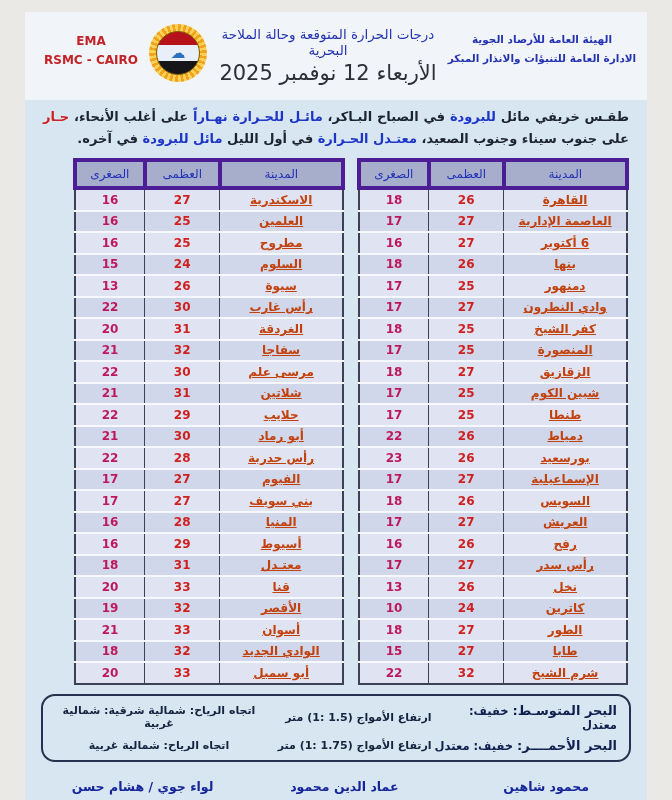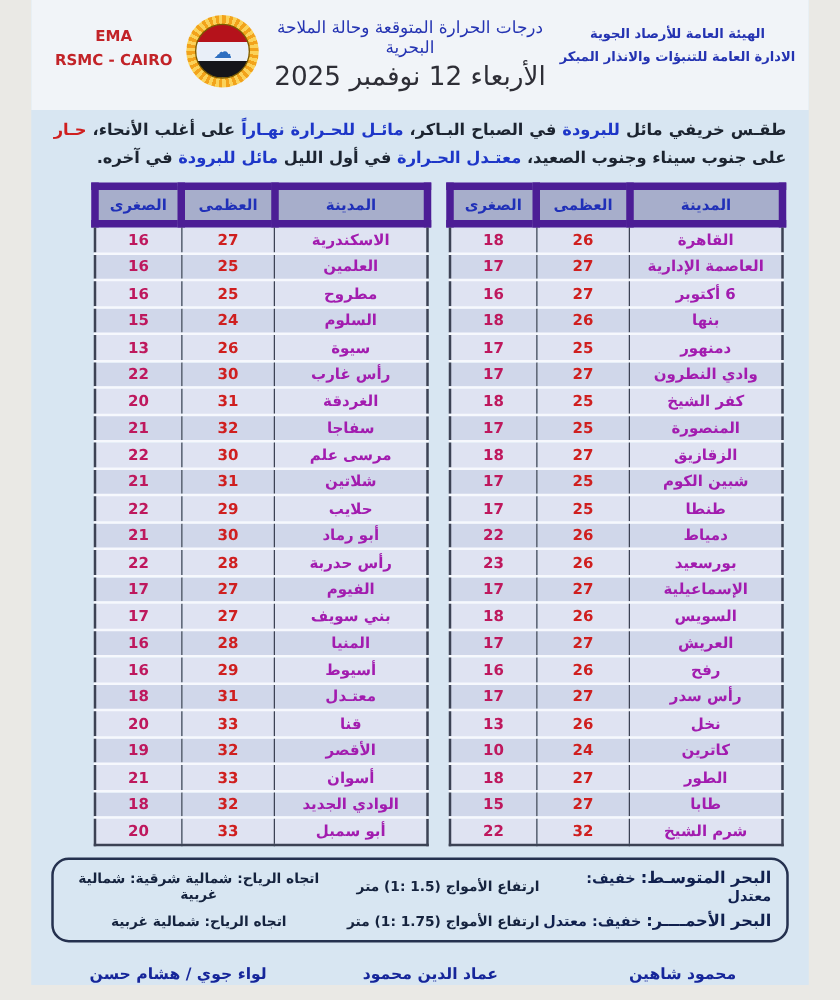--- a/index.html
+++ b/index.html
@@ -1,17 +1,17 @@
 <!DOCTYPE html>
 <html><head>
 <meta charset="utf-8">
 <style>
   html,body{margin:0;padding:0;width:672px;height:800px;background:#eae9e5;
     font-family:"DejaVu Sans",sans-serif;overflow:hidden;}
-  .sheet{position:absolute;left:25px;top:0;width:622px;height:788px;
+  .sheet{position:absolute;left:25px;top:12px;width:622px;height:788px;
     background:#d8e6f2;overflow:hidden;}
   
   .header-band{height:88px;background:#f1f4f8;display:flex;align-items:flex-start;
     padding:8px 10px 0;box-sizing:border-box;}
   .ema-block{width:112px;text-align:center;color:#c22328;font-weight:bold;
     font-size:12px;margin-top:12px;line-height:1.6;}
   .logo{width:58px;height:58px;border-radius:50%;margin:4px 2px 0 2px;flex:none;
     background:repeating-conic-gradient(#f2a31b 0deg 6deg,#fbd259 6deg 12deg);
     display:flex;align-items:center;justify-content:center;}
   .logo-inner{width:42px;height:42px;border-radius:50%;border:1px solid #7a5a00;
@@ -23,28 +23,28 @@
   .doc-date{color:#2e2e36;font-size:21px;font-weight:normal;margin-top:3px;}
   .org-block{width:190px;text-align:center;color:#2433b2;font-weight:bold;
     font-size:10.5px;margin-top:10px;line-height:1.8;}
   
   .intro{direction:rtl;text-align:justify;font-size:13px;font-weight:bold;
     line-height:1.7;padding:6px 18px 4px;color:#1c2430;}
   
   .tables{display:flex;gap:12px;padding:4px 12px 0 48px;}
   table{border-collapse:collapse;direction:rtl;border:2px solid #3c4254;
     width:272px;table-layout:fixed;}
-  th{background:#a7aecb;color:#2030b8;font-size:12px;font-weight:bold;
-    height:24px;border:6px solid #4c1d95;padding:0 2px;}
+  th{background:#a7aecb;color:#2030b8;font-size:12px;font-weight:normal;
+    height:24px;border:4px solid #4c1d95;padding:0 2px;}
   td{font-size:12px;font-weight:bold;text-align:center;height:19.5px;padding:0 2px;
     border-right:1px solid #3c4254;border-left:1px solid #3c4254;
     border-top:2px solid #f6f8fd;overflow:hidden;white-space:nowrap;}
   tbody tr:nth-child(odd) td{background:#dfe3f2;}
   tbody tr:nth-child(even) td{background:#d0d7ea;}
-  td.city{color:#a21caf;}
+  td.city{color:#c2410c;text-decoration:underline;}
   td.max{color:#cf1f1f;}
   td.min{color:#be185d;}
   col.c-city{width:46%;} col.c-max{width:28%;} col.c-min{width:26%;}
   
   .marine{direction:rtl;margin:9px 16px 0;border:2px solid #25314f;border-radius:14px;
     padding:4px 12px;}
   .marine-row{display:flex;align-items:center;font-weight:bold;color:#15233e;
     padding:3px 0;}
   .sea-cell{width:33%;font-size:11.5px;color:#10204e;}
   .sea-name{font-size:13px;}

